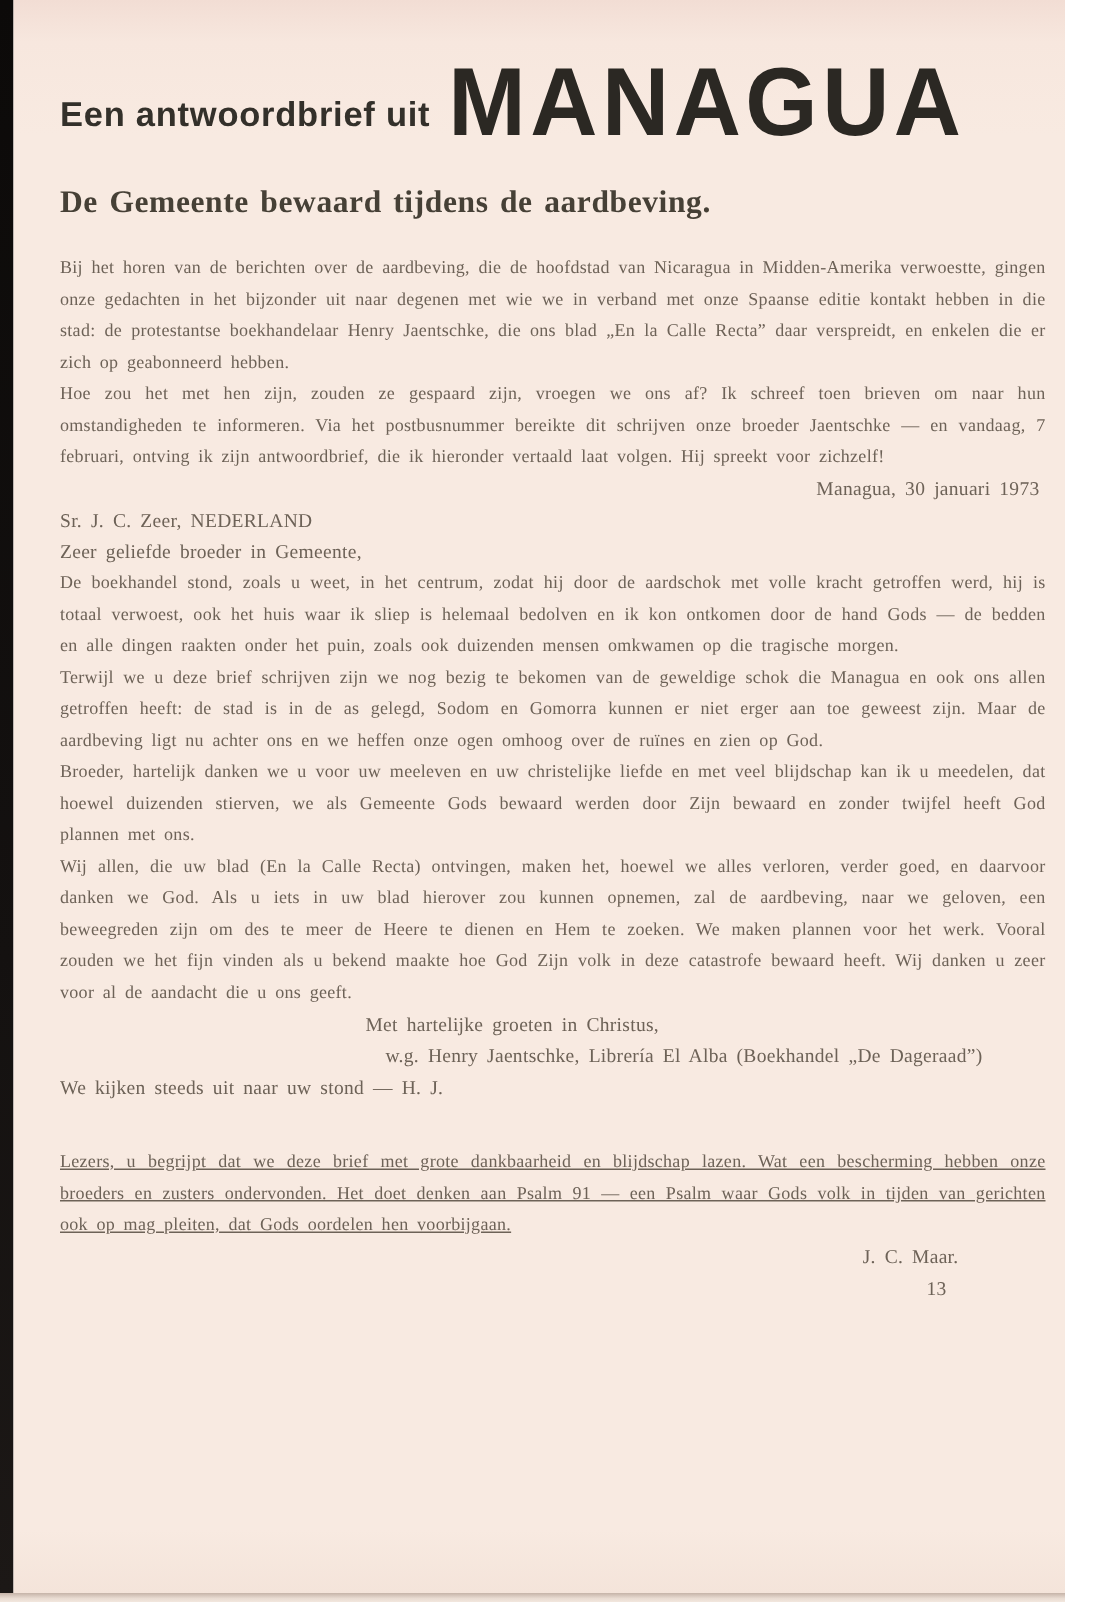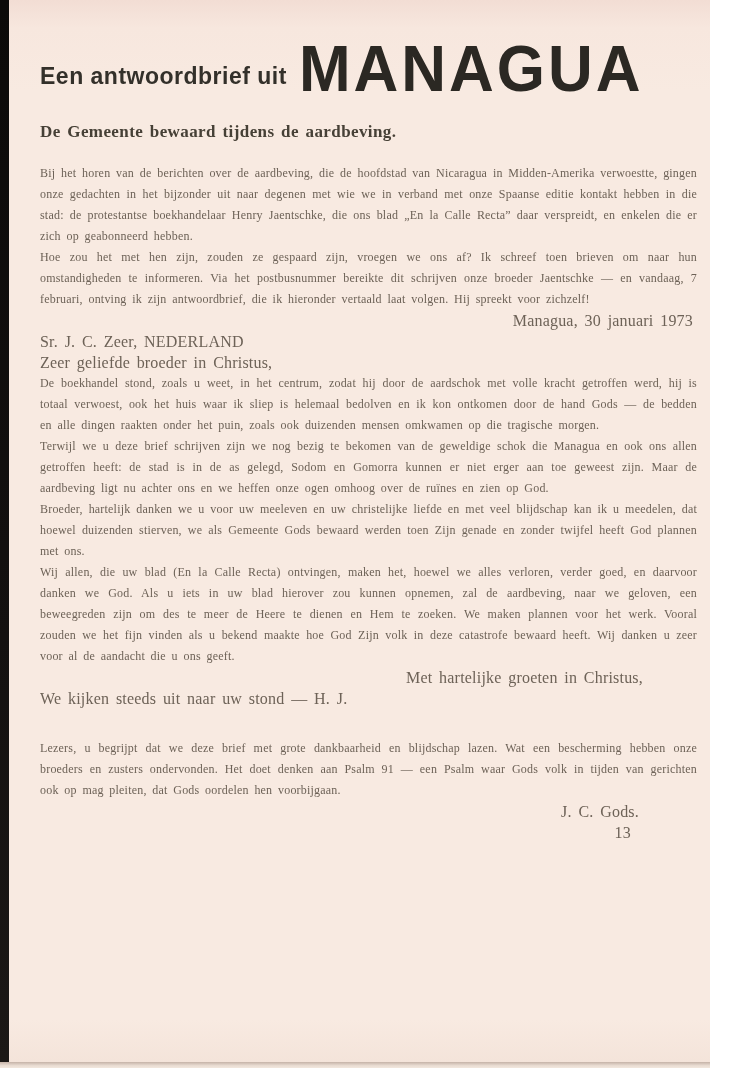--- a/index.html
+++ b/index.html
@@ -48,48 +48,48 @@
     font-size: 62px;
     line-height: 58px;
     letter-spacing: 3px;
     color: #2b2823;
     white-space: nowrap;
     transform: scaleY(1.04);
   }
   .subtitle {
     font-family: "Liberation Serif", serif;
     font-weight: bold;
-    font-size: 17px;
+    font-size: 21px;
     color: #464036;
     letter-spacing: 0.4px;
     word-spacing: 2px;
     margin: 24px 0 0 0;
   }
   .body-text { margin-top: 21px; }
   p.justified {
     margin: 0;
     font-size: 12px;
     line-height: 21px;
     text-align: justify;
     letter-spacing: 0.2px;
     word-spacing: 2.5px;
   }
   .line {
-    font-size: 16px;
+    font-size: 13px;
     line-height: 21px;
     letter-spacing: 0.2px;
     word-spacing: 2.5px;
   }
   .align-right { text-align: right; }
   .dateline       { padding-right: 4px;  }
-  .closing        { padding-right: 54px; }
+  .closing        { padding-right: 54px; text-align: center; }
   .signature      { padding-right: 42px; }
   .editor-sig     { padding-right: 58px; margin-top: 0; }
   .page-number    { padding-right: 66px; }
-  .afterword      { margin-top: 29px !important; }
+  .afterword      { margin-top: 29px !important; text-decoration: underline; }
 </style>
 </head>
 <body>
 
 <div class="scan-frame">
   <div class="edge-left"></div>
   <div class="edge-bottom"></div>
 
   <div class="page">
 
@@ -100,29 +100,30 @@
 
     <div class="subtitle">De Gemeente bewaard tijdens de aardbeving.</div>
 
     <div class="body-text">
 
       <p class="justified">Bij het horen van de berichten over de aardbeving, die de hoofdstad van Nicaragua in Midden-Amerika verwoestte, gingen onze gedachten in het bijzonder uit naar degenen met wie we in verband met onze Spaanse editie kontakt hebben in die stad: de protestantse boekhandelaar Henry Jaentschke, die ons blad „En la Calle Recta” daar verspreidt, en enkelen die er zich op geabonneerd hebben.</p>
       <p class="justified">Hoe zou het met hen zijn, zouden ze gespaard zijn, vroegen we ons af? Ik schreef toen brieven om naar hun omstandigheden te informeren. Via het postbusnummer bereikte dit schrijven onze broeder Jaentschke — en vandaag, 7 februari, ontving ik zijn antwoordbrief, die ik hieronder vertaald laat volgen. Hij spreekt voor zichzelf!</p>
 
       <div class="line align-right dateline">Managua, 30 januari 1973</div>
       <div class="line">Sr. J. C. Zeer, NEDERLAND</div>
-      <div class="line">Zeer geliefde broeder in Christus,</div>
+      <div class="line">Zeer geliefde broeder in Gemeente,</div>
 
       <p class="justified">De boekhandel stond, zoals u weet, in het centrum, zodat hij door de aardschok met volle kracht getroffen werd, hij is totaal verwoest, ook het huis waar ik sliep is helemaal bedolven en ik kon ontkomen door de hand Gods — de bedden en alle dingen raakten onder het puin, zoals ook duizenden mensen omkwamen op die tragische morgen.</p>
       <p class="justified">Terwijl we u deze brief schrijven zijn we nog bezig te bekomen van de geweldige schok die Managua en ook ons allen getroffen heeft: de stad is in de as gelegd, Sodom en Gomorra kunnen er niet erger aan toe geweest zijn. Maar de aardbeving ligt nu achter ons en we heffen onze ogen omhoog over de ruïnes en zien op God.</p>
-      <p class="justified">Broeder, hartelijk danken we u voor uw meeleven en uw christelijke liefde en met veel blijdschap kan ik u meedelen, dat hoewel duizenden stierven, we als Gemeente Gods bewaard werden toen Zijn genade en zonder twijfel heeft God plannen met ons.</p>
+      <p class="justified">Broeder, hartelijk danken we u voor uw meeleven en uw christelijke liefde en met veel blijdschap kan ik u meedelen, dat hoewel duizenden stierven, we als Gemeente Gods bewaard werden door Zijn bewaard en zonder twijfel heeft God plannen met ons.</p>
       <p class="justified">Wij allen, die uw blad (En la Calle Recta) ontvingen, maken het, hoewel we alles verloren, verder goed, en daarvoor danken we God. Als u iets in uw blad hierover zou kunnen opnemen, zal de aardbeving, naar we geloven, een beweegreden zijn om des te meer de Heere te dienen en Hem te zoeken. We maken plannen voor het werk. Vooral zouden we het fijn vinden als u bekend maakte hoe God Zijn volk in deze catastrofe bewaard heeft. Wij danken u zeer voor al de aandacht die u ons geeft.</p>
 
       <div class="line align-right closing">Met hartelijke groeten in Christus,</div>
+      <div class="line align-right signature">w.g. Henry Jaentschke, Librería El Alba (Boekhandel „De Dageraad”)</div>
       <div class="line">We kijken steeds uit naar uw stond — H. J.</div>
 
       <p class="justified afterword">Lezers, u begrijpt dat we deze brief met grote dankbaarheid en blijdschap lazen. Wat een bescherming hebben onze broeders en zusters ondervonden. Het doet denken aan Psalm 91 — een Psalm waar Gods volk in tijden van gerichten ook op mag pleiten, dat Gods oordelen hen voorbijgaan.</p>
-      <div class="line align-right editor-sig">J. C. Gods.</div>
+      <div class="line align-right editor-sig">J. C. Maar.</div>
       <div class="line align-right page-number">13</div>
 
     </div>
   </div>
 </div>
 
 </body></html>

